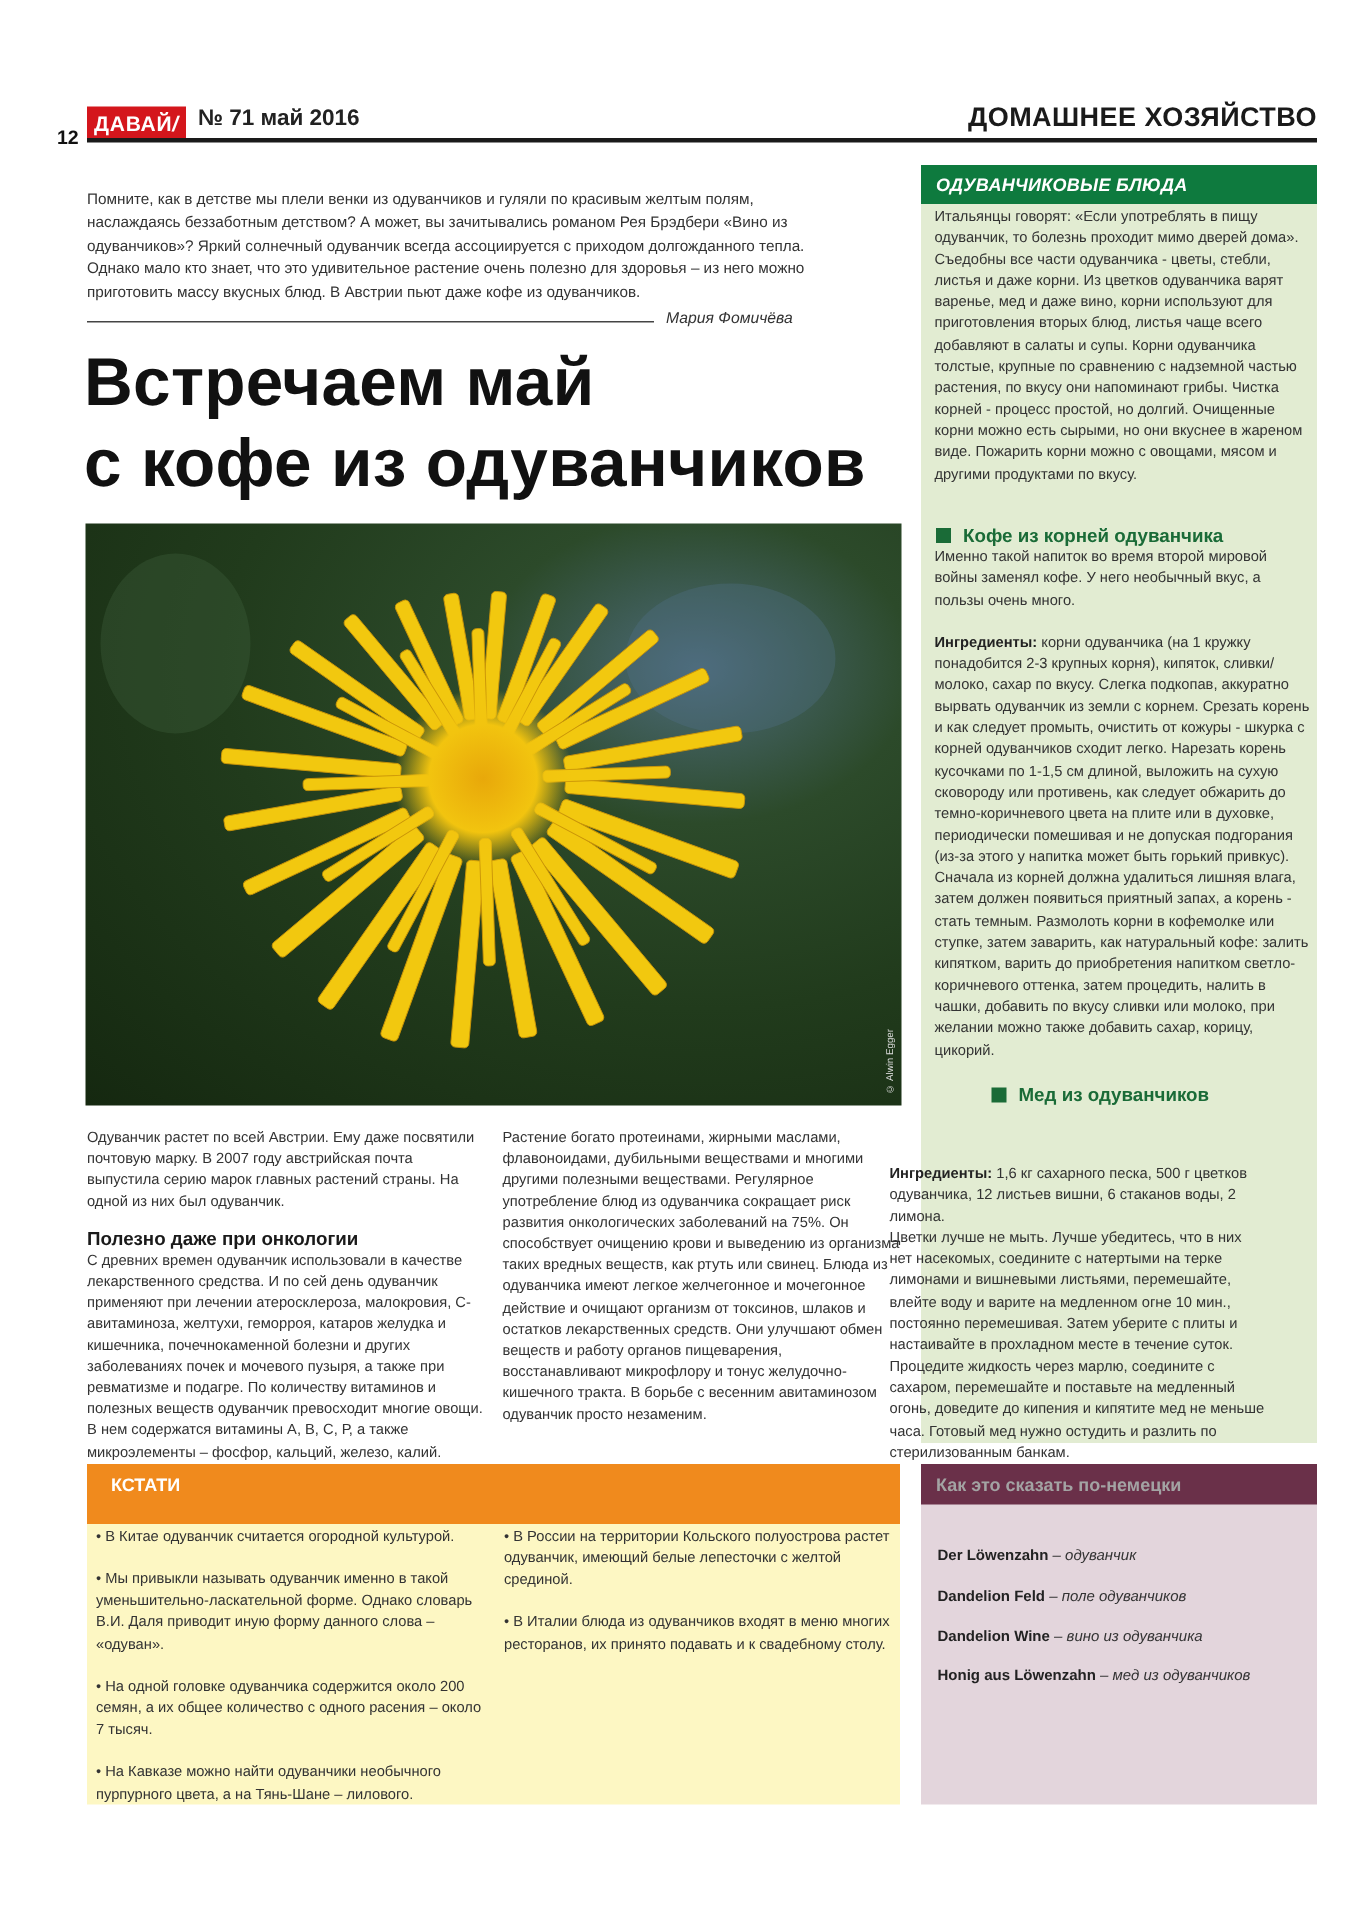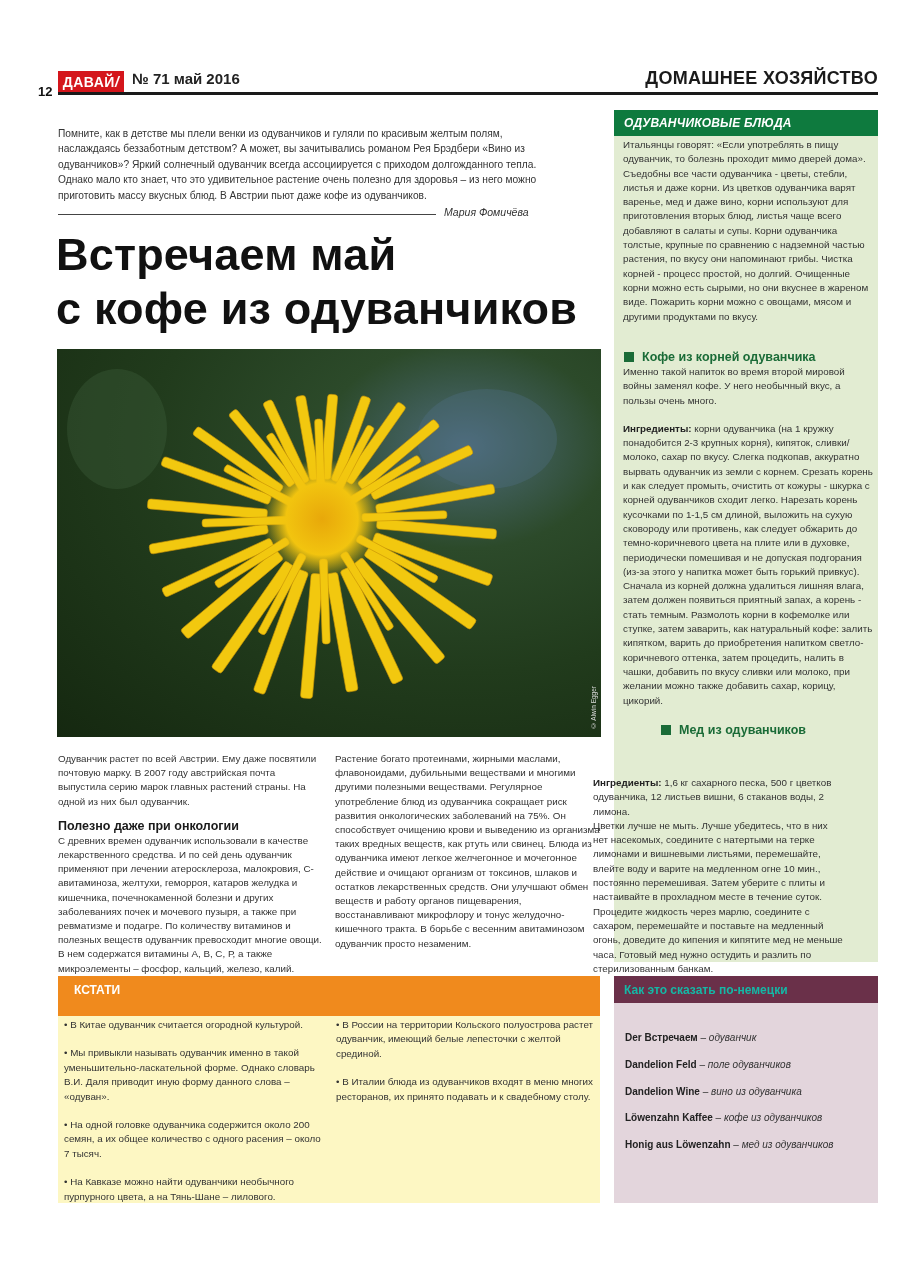--- a/index.html
+++ b/index.html
@@ -57,21 +57,21 @@
   .orange-box { left: 58px; top: 976px; width: 542px; height: 227px; background: #fdf7c3; }
   .orange-title { left: 58px; top: 976px; width: 542px; height: 40px; background: #f08a1d; color: #fff;
                   font-size: 12px; font-weight: bold; line-height: 28px; padding-left: 16px; box-sizing: border-box; }
   .facts { font-size: 9.8px; line-height: 14.4px; color: #333; }
   .facts p { margin: 0 0 14px 0; }
   .facts1 { left: 64px; top: 1018px; width: 262px; }
   .facts2 { left: 336px; top: 1018px; width: 262px; }
 
   
   .purple-box { left: 614px; top: 976px; width: 264px; height: 227px; background: #e3d5dc; }
-  .purple-title { left: 614px; top: 976px; width: 264px; height: 27px; background: #6a3049; color: #14b8a6;
+  .purple-title { left: 614px; top: 976px; width: 264px; height: 27px; background: #6a3049; color: #a3a3a3;
                   font-size: 12px; font-weight: bold; line-height: 28px; padding-left: 10px; box-sizing: border-box; }
   .phrases { left: 625px; top: 1032px; width: 250px; font-size: 10px; color: #333; }
   .phrase { height: 26.8px; }
   .phrase .de { font-weight: bold; color: #222; }
   .phrase .ru { font-style: italic; color: #333; }
 </style>
 </head>
 <body>
 
 <div class="abs page-num">12</div>
@@ -187,18 +187,17 @@
   <p>• На Кавказе можно найти одуванчики необычного пурпурного цвета, а на Тянь-Шане – лилового.</p>
 </div>
 <div class="abs facts facts2">
   <p>• В России на территории Кольского полуострова растет одуванчик, имеющий белые лепесточки с желтой срединой.</p>
   <p>• В Италии блюда из одуванчиков входят в меню многих ресторанов, их принято подавать и к свадебному столу.</p>
 </div>
 
 <div class="abs purple-box"></div>
 <div class="abs purple-title">Как это сказать по-немецки</div>
 <div class="abs phrases">
-  <div class="phrase"><span class="de">Der Встречаем</span><span class="ru"> – одуванчик</span></div>
+  <div class="phrase"><span class="de">Der Löwenzahn</span><span class="ru"> – одуванчик</span></div>
   <div class="phrase"><span class="de">Dandelion Feld</span><span class="ru"> – поле одуванчиков</span></div>
   <div class="phrase"><span class="de">Dandelion Wine</span><span class="ru"> – вино из одуванчика</span></div>
-  <div class="phrase"><span class="de">Löwenzahn Kaffee</span><span class="ru"> – кофе из одуванчиков</span></div>
   <div class="phrase"><span class="de">Honig aus Löwenzahn</span><span class="ru"> – мед из одуванчиков</span></div>
 </div>
 
 </body></html>

